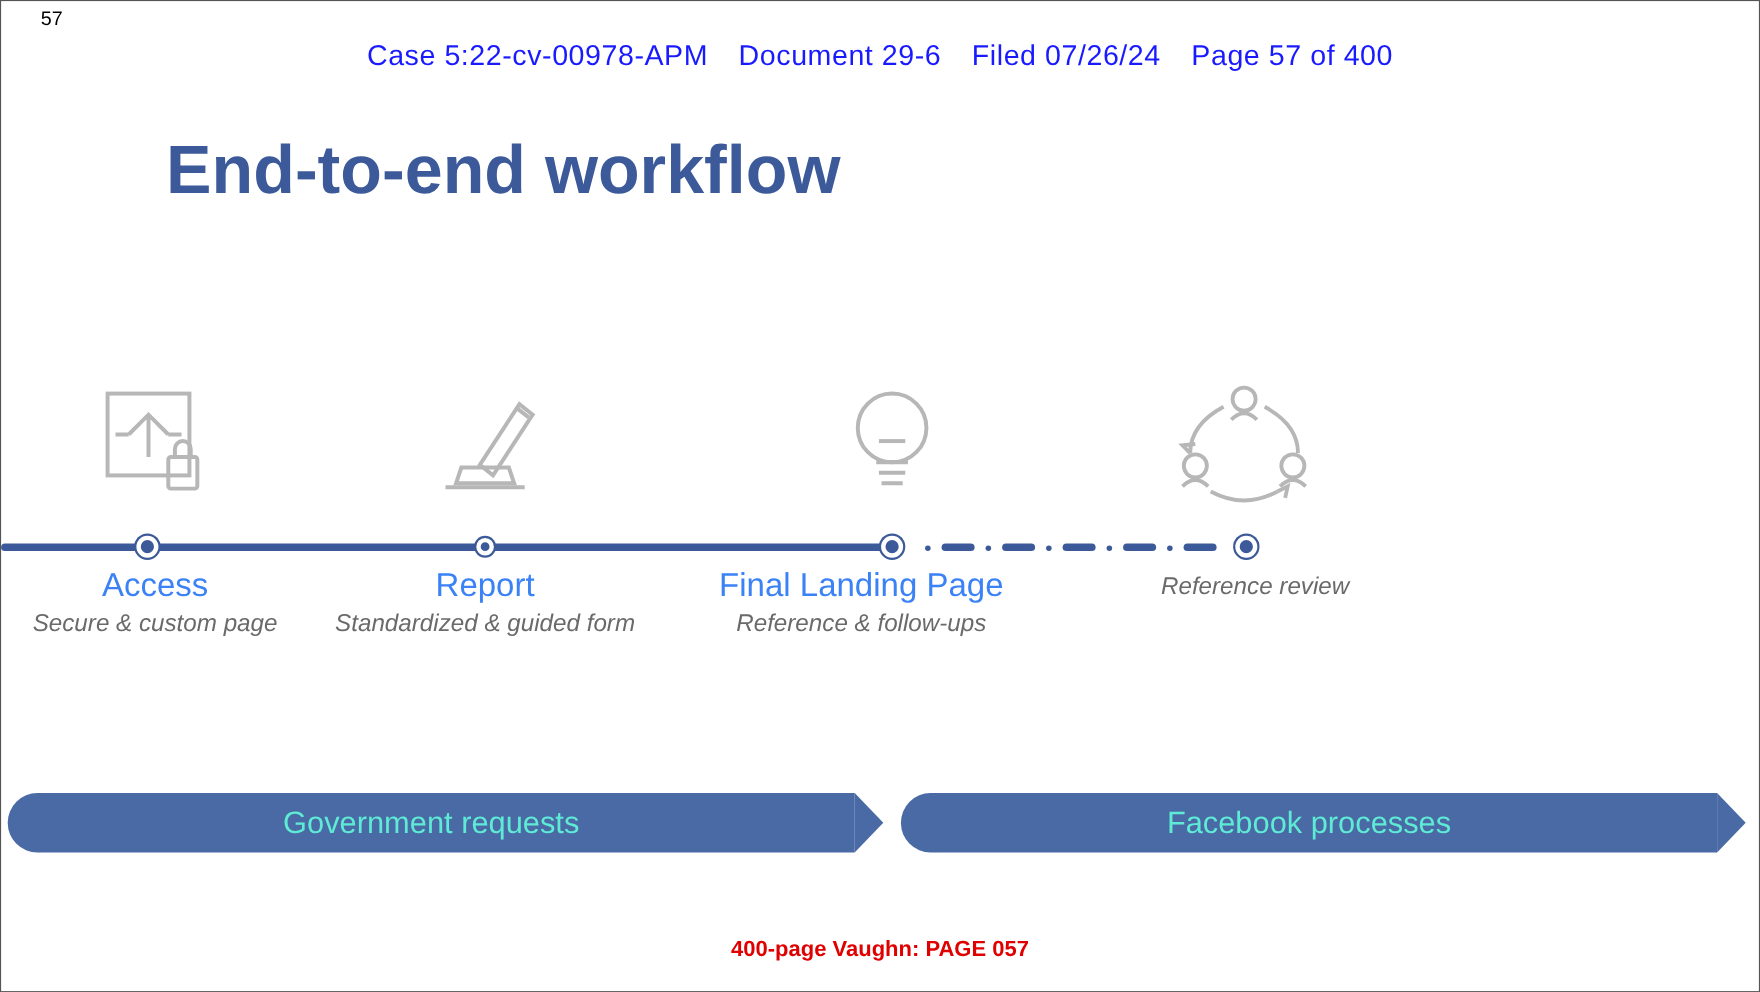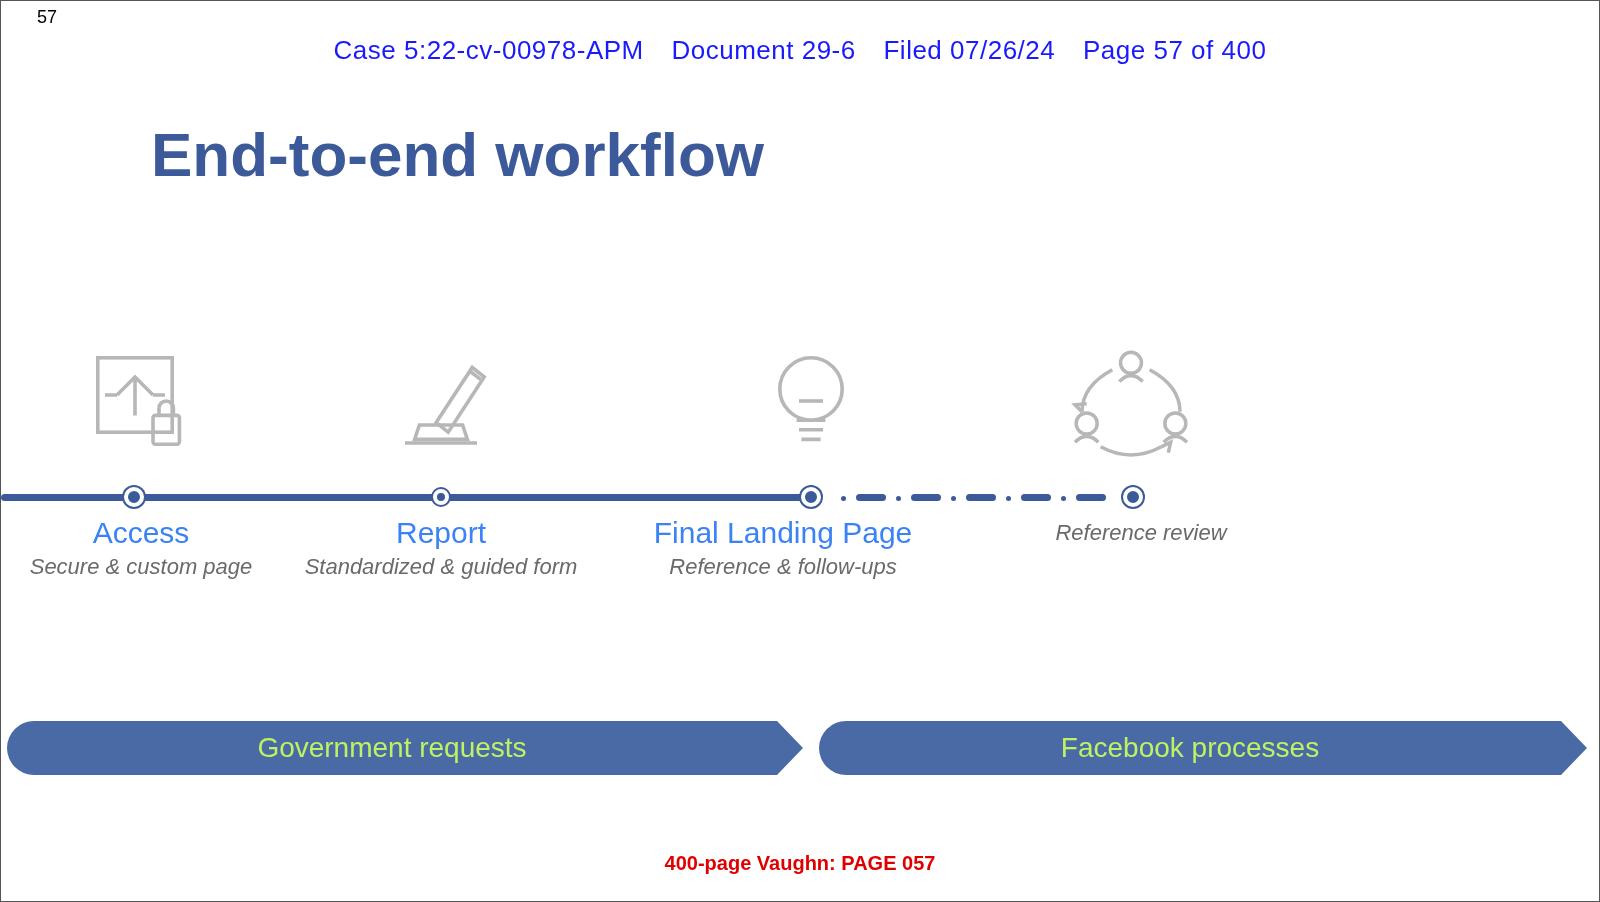--- a/index.html
+++ b/index.html
@@ -125,21 +125,21 @@
     position: absolute;
     top: 720px;
     left: 0;
     width: 100%;
     height: 54px;
   }
   .arrow {
     position: absolute;
     height: 54px;
     background: #4a6aa5;
-    color: #bef264;
+    color: #5eead4;
     font-size: 28px;
     display: flex;
     align-items: center;
     justify-content: center;
     border-top-left-radius: 27px;
     border-bottom-left-radius: 27px;
   }
   .arrow::after {
     content: "";
     position: absolute;

